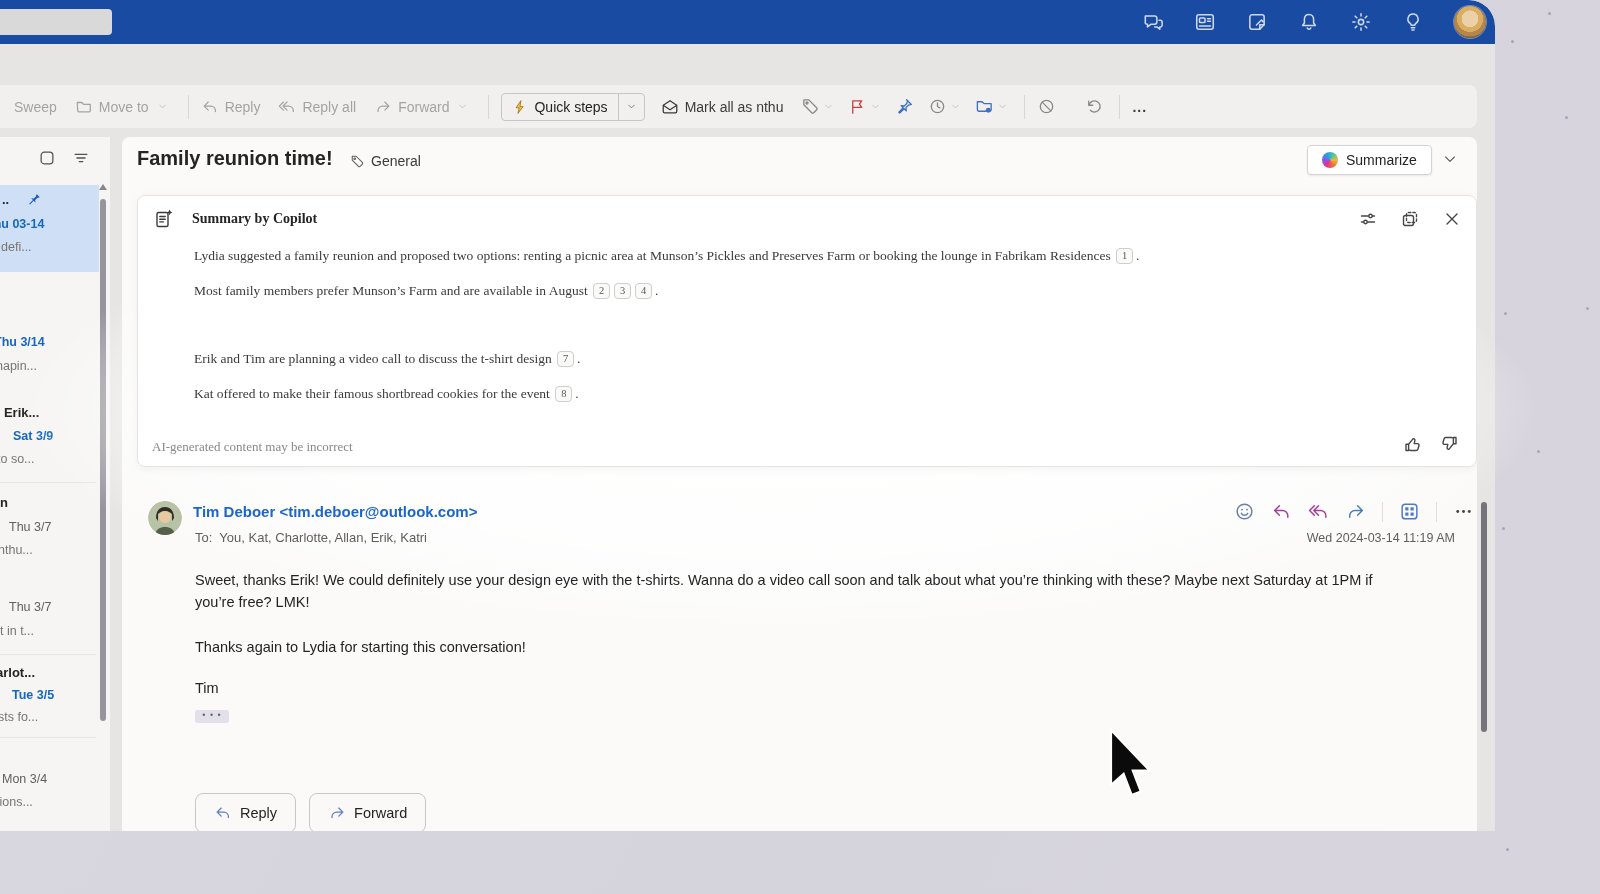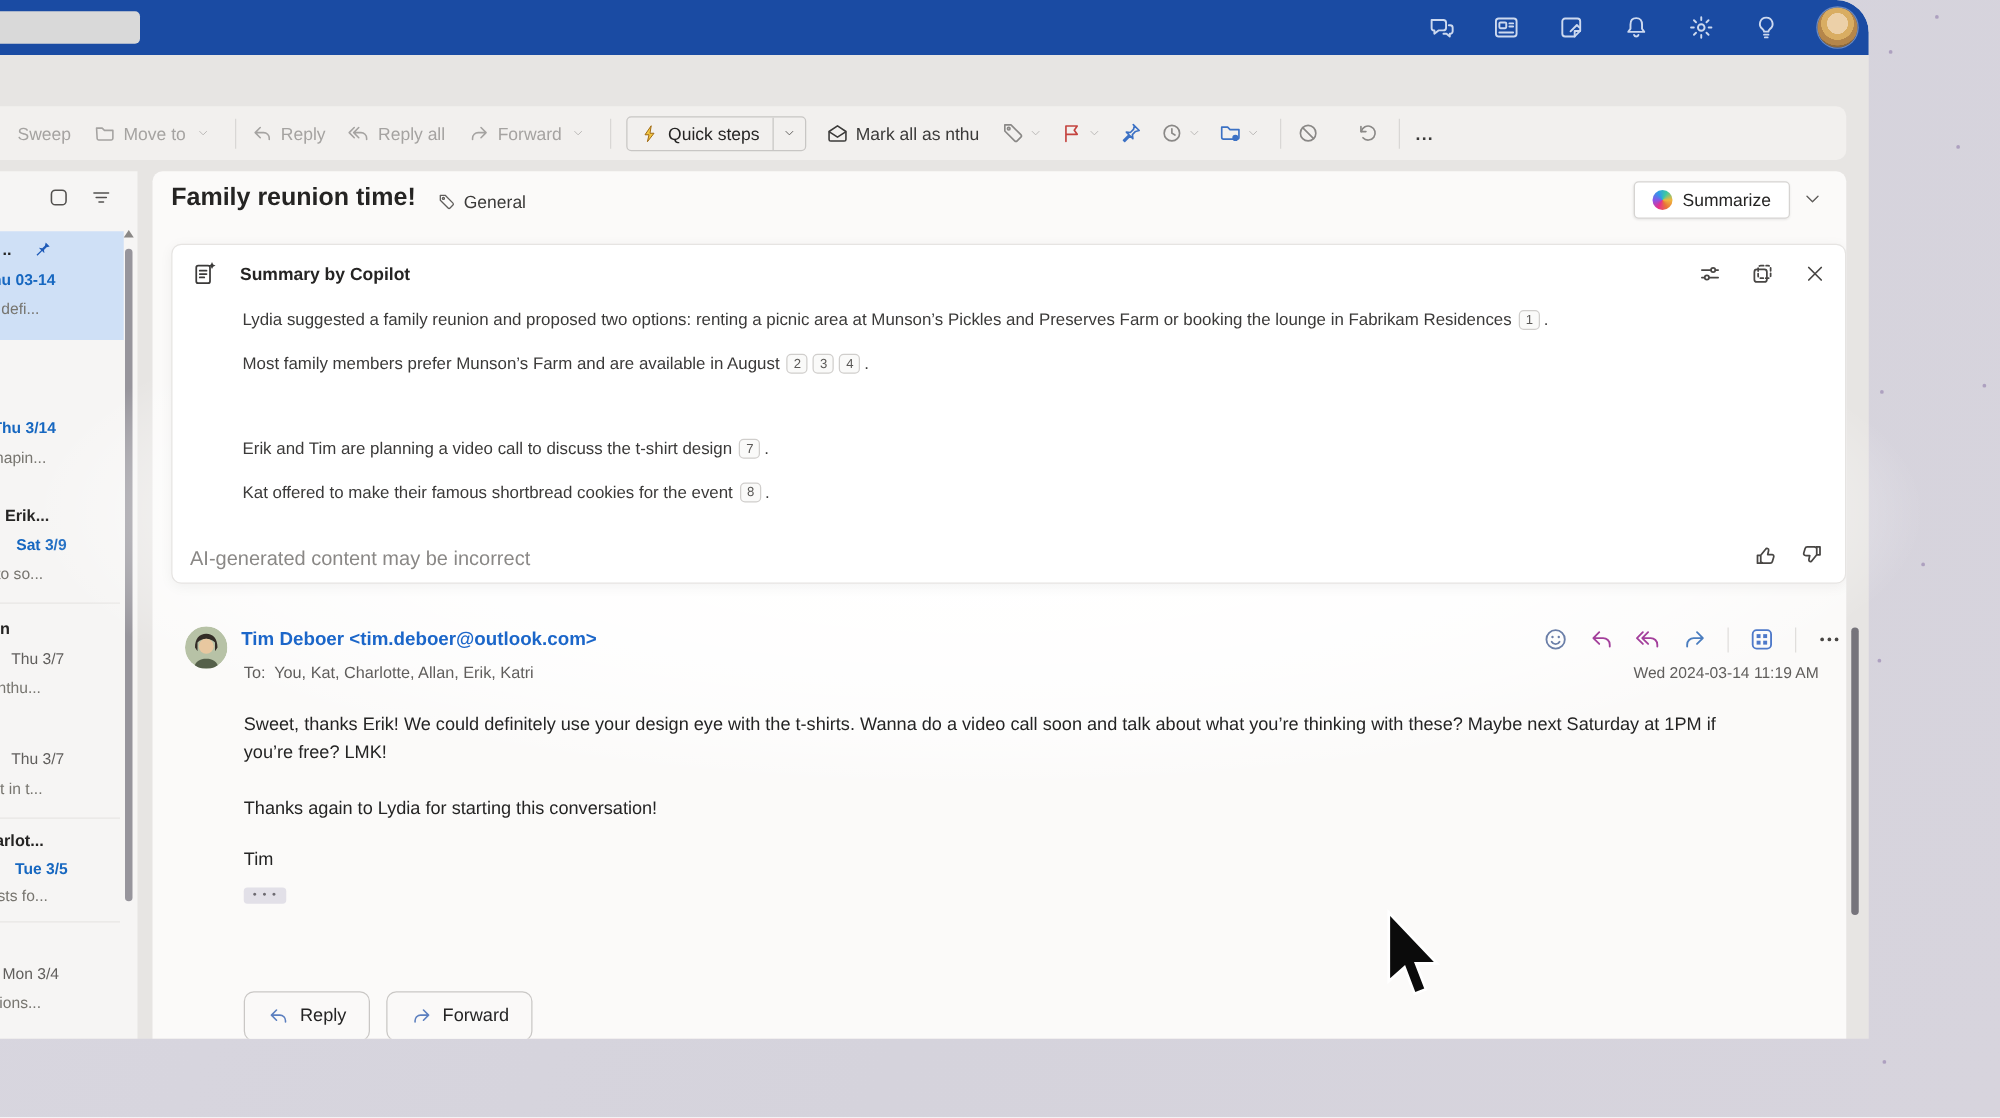--- a/index.html
+++ b/index.html
@@ -65,30 +65,30 @@
          font-size:14px; color:#3b3a39; cursor:pointer; }
   #summarize { position:absolute; left:1185px; top:8px; height:30px; display:flex; align-items:center; gap:8px;
                padding:0 14px; background:#fff; border:1px solid #d6d4d2; border-radius:4px;
                box-shadow:0 1px 2px rgba(0,0,0,.08); font-size:14px; color:#252423; cursor:pointer; }
   #copilot-logo { width:16px; height:16px; border-radius:50%;
                   background:conic-gradient(from 210deg,#e8308a,#8856e8,#2e9be8,#3fc9a0,#f0b73d,#e8743a,#e8308a); }
   #collapse-chev { position:absolute; left:1320px; top:14px; color:#605e5c; cursor:pointer; }
 
   
   #card { position:absolute; left:15px; top:58px; width:1340px; height:272px; background:#ffffff;
-          border:1px solid #e6e4e2; border-radius:8px; box-shadow:0 2px 10px rgba(0,0,0,.05); }
+          border:1px solid #e6e4e2; border-radius:8px; box-shadow:0 2px 10px rgba(0,0,0,.05);font-family:Liberation Serif, serif; }
   #card .hic { position:absolute; left:15px; top:12px; color:#3b3a39; }
   #card-title { position:absolute; left:54px; top:15px; font-size:14px; font-weight:bold; color:#252423; }
   .card-act { position:absolute; top:13px; width:20px; height:20px; color:#484644; cursor:pointer; }
   .sum-line { position:absolute; left:56px; width:1250px; font-size:13.5px; color:#3b3a39; line-height:20px; }
   .cit { display:inline-block; min-width:17px; height:16px; padding:0 3px; margin:0 2px;
          border:1px solid #d0cecc; border-radius:4px; background:#fafaf9;
          font-size:10.5px; line-height:14px; text-align:center; color:#5a5856; vertical-align:1px; cursor:pointer; }
   .suffix { margin-left:1px; }
-  #disclaimer { position:absolute; left:14px; top:243px; font-size:16px; color:#8a8886; }
+  #disclaimer { position:absolute; left:14px; top:243px; font-size:13px; color:#8a8886; }
   .thumb { position:absolute; top:238px; width:20px; height:20px; color:#484644; cursor:pointer; }
 
   
   .msg-el { position:absolute; }
   #m-avatar { left:26px; top:364px; width:34px; height:34px; border-radius:50%; overflow:hidden; }
   #m-sender { left:71px; top:366px; font-size:15px; font-weight:bold; color:#1b66c9; cursor:pointer; }
   #m-to { left:73px; top:393px; font-size:13px; color:#605e5c; }
   #m-to .tolabel { margin-right:7px; }
   #m-acts { top:364px; left:1112px; display:flex; align-items:center; gap:16px; }
   #m-acts .mic { width:21px; height:21px; cursor:pointer; }

